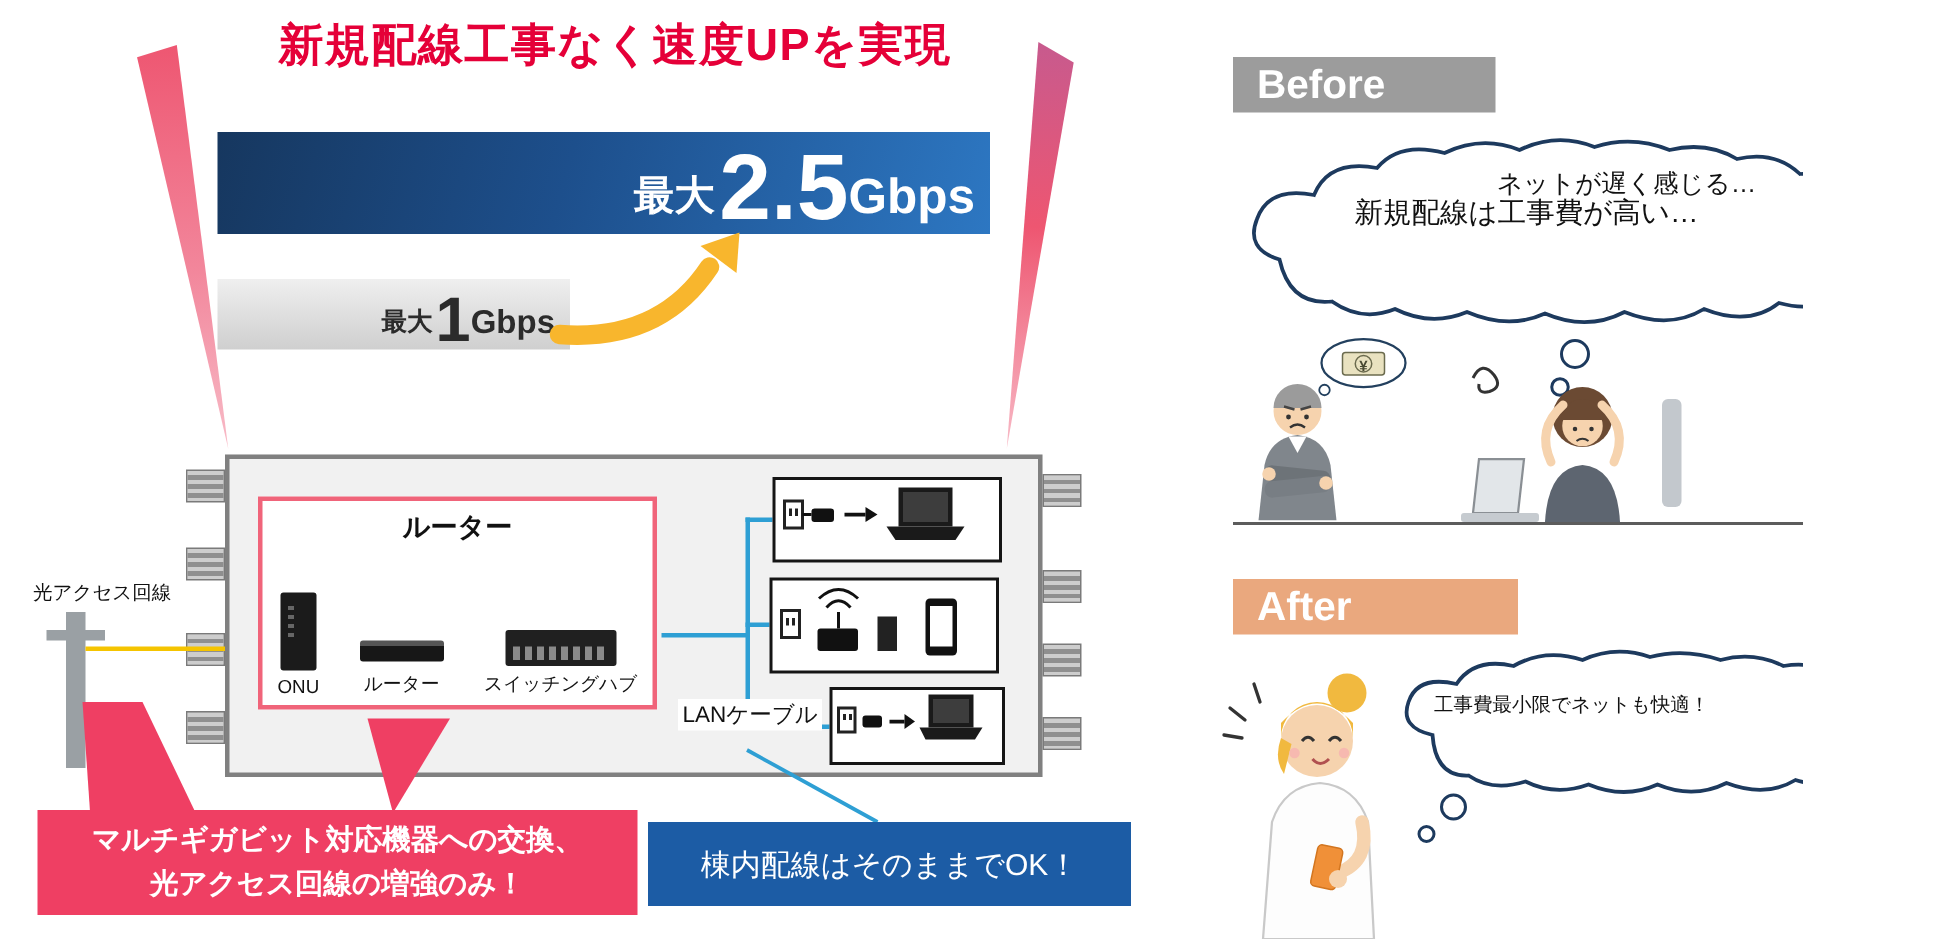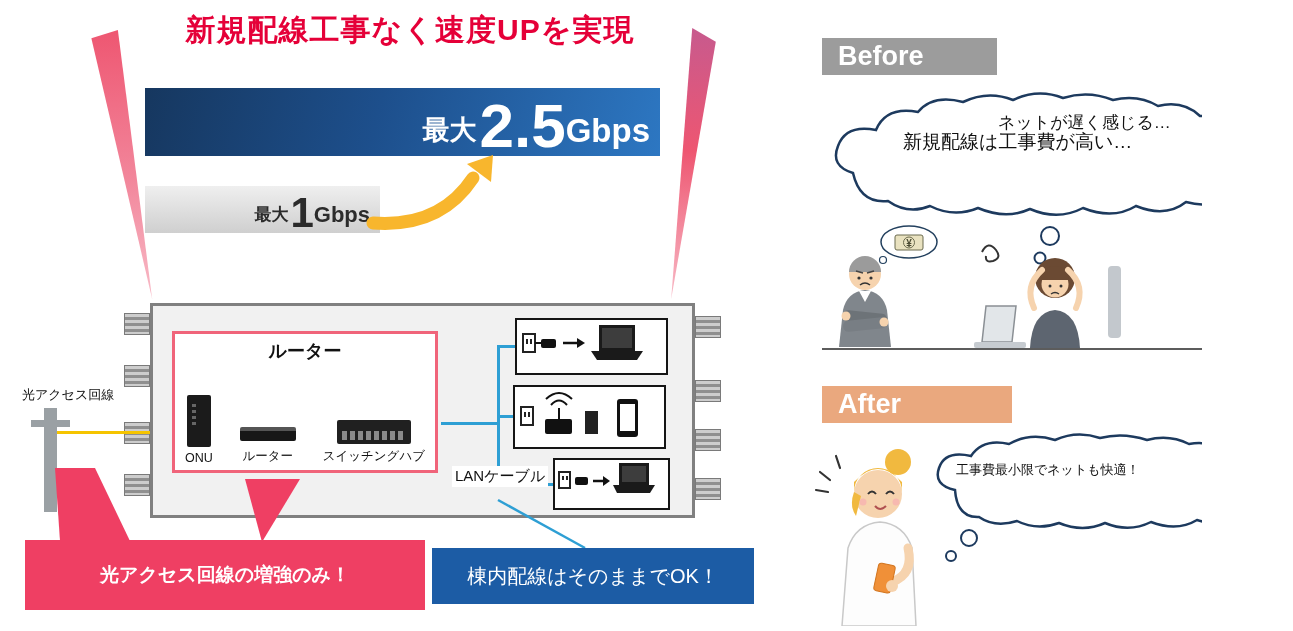--- a/index.html
+++ b/index.html
@@ -244,20 +244,21 @@
   <div class="abs crossarm"></div>
   <div class="abs pole"></div>
   <div class="abs fiber-line"></div>
 
   <svg class="abs" style="left:20px;top:465px;z-index:4;" width="420" height="80">
     <polygon points="35,3 75,3 110,76 40,76" fill="#ef3f63"></polygon>
     <polygon points="225,14 280,14 242,77" fill="#ef3f63"></polygon>
   </svg>
 
   <div class="abs callout-pink">
+    <div>マルチギガビット対応機器への交換、</div>
     <div>光アクセス回線の増強のみ！</div>
   </div>
   <div class="abs callout-blue">棟内配線はそのままでOK！</div>
 
   <div class="abs badge badge-before">Before</div>
 
   <svg class="abs" style="left:828px;top:88px;" width="435" height="180">
     <path d="M25 85 Q2 78 10 58 Q18 36 48 42 Q58 18 90 24 Q105 6 135 14 Q160 2 185 12
              Q210 0 235 10 Q260 2 285 12 Q310 6 330 18 Q355 12 372 28 Q398 26 404 48
              Q425 58 414 78 Q424 98 398 104 Q388 122 358 114 Q338 130 308 118 Q285 132 255 120

